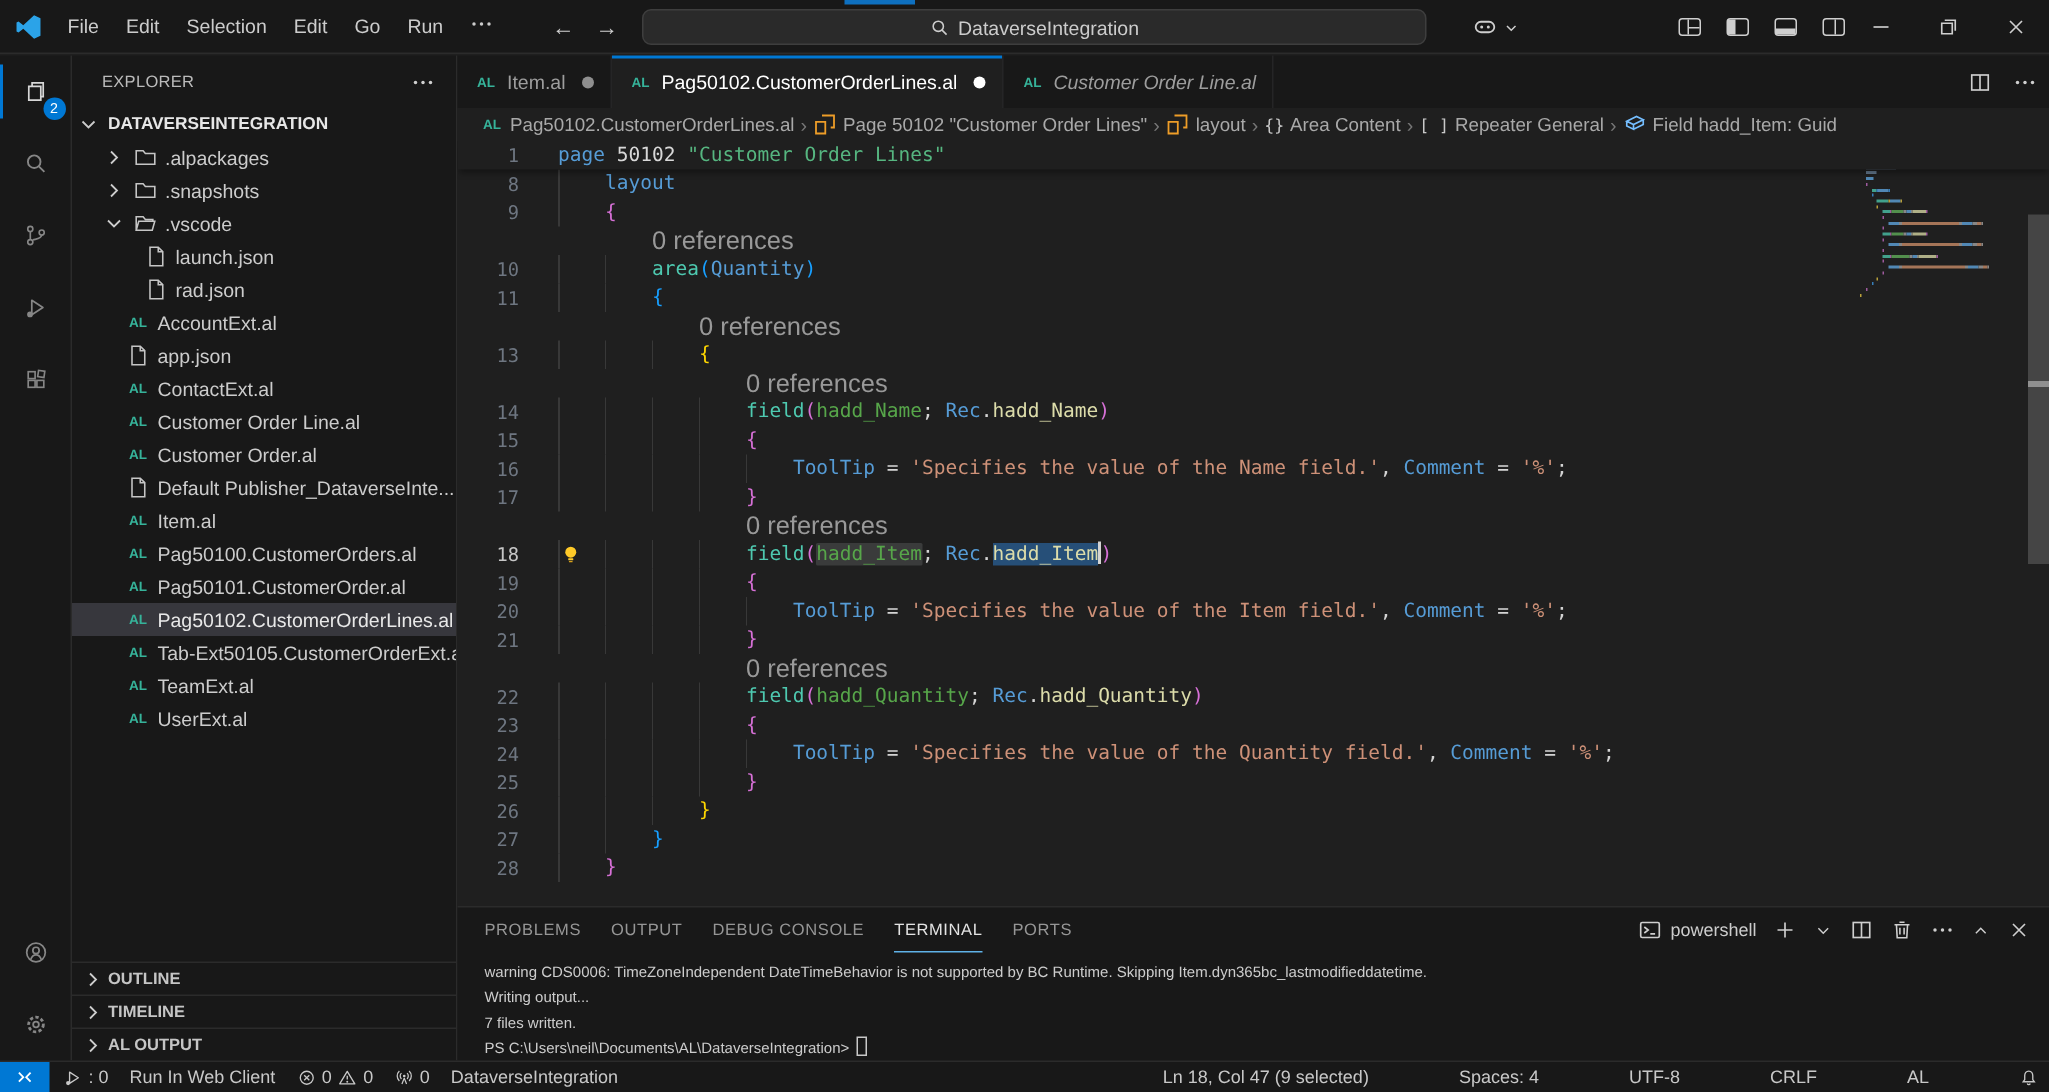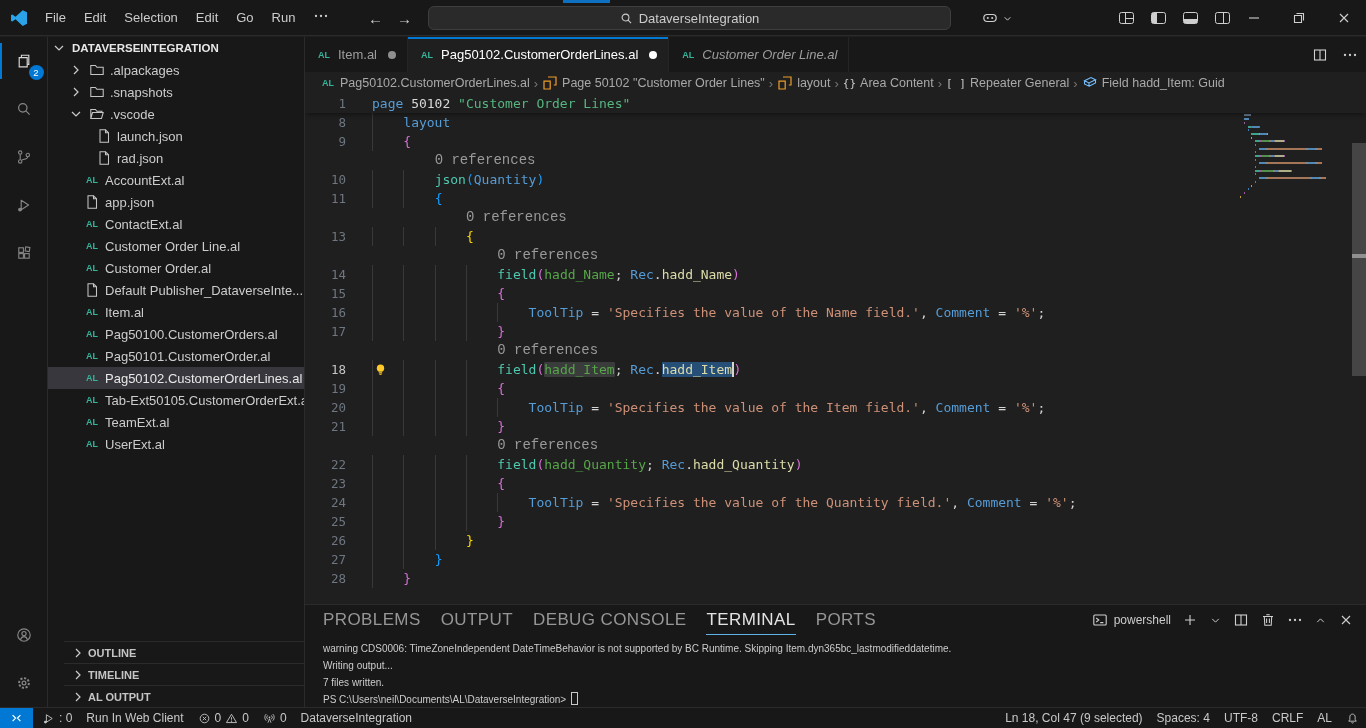--- a/index.html
+++ b/index.html
@@ -50,21 +50,21 @@
   .sb-more { position:absolute; right:14px; top:10px; color:#cfcfcf; }
   .tree-row { height:22px; display:flex; align-items:center; color:#cccccc; white-space:nowrap; overflow:hidden; }
   .tree-row.selected { background:#37373d; color:#e8e8e8; }
   .tree-row.root { font-weight:700; font-size:11.5px; color:#e7e7e7; }
   .tree-row .tw { display:flex; align-items:center; gap:5px; }
   .tree-ic { width:16px; height:16px; color:#c5c5c5; display:inline-flex; }
   .tree-ic svg { width:16px; height:16px; }
   .chev { width:16px; height:16px; color:#cccccc; display:inline-flex; }
   .chev svg { width:16px; height:16px; }
   .al-ic { font-size:9px; font-weight:700; color:#36b39a; width:16px; text-align:center; display:inline-block; letter-spacing:0; }
-  .sections { position:absolute; bottom:0; left:16px; right:0; }
+  .sections { position:absolute; bottom:0; left:0; right:0; }
   .section { height:22px; border-top:1px solid #2b2b2b; display:flex; align-items:center; gap:2px;
     padding-left:6px; font-size:11px; font-weight:700; color:#c5c5c5; }
 
   .editorcol { flex:1; display:flex; flex-direction:column; background:#1f1f1f; min-width:0; position:relative; }
 
   
   .tabbar { height:35px; background:#181818; display:flex; align-items:stretch; position:relative; }
   .tab { display:flex; align-items:center; gap:6px; padding:0 11px; border-right:1px solid #252526;
     font-size:13px; color:#9d9d9d; position:relative; white-space:nowrap; }
   .tab.active { background:#1f1f1f; color:#ffffff; }
@@ -84,52 +84,52 @@
   
   .editor { flex:1; position:relative; overflow:hidden; background:#1f1f1f; }
   .crow { height:19px; line-height:19px; position:relative; padding-left:67px; white-space:pre;
     font-family:"DejaVu Sans Mono", monospace; font-size:13px; color:#d4d4d4; }
   .crow.sticky { background:#1f1f1f; box-shadow:0 3px 4px -1px rgba(0,0,0,0.35); position:relative; z-index:2; }
   .ln { position:absolute; left:0; top:0; width:41px; text-align:right; color:#6e7681; font-size:12.5px; }
   .crow.activeline .ln { color:#c6c6c6; }
   .guides { position:absolute; left:67px; top:0; bottom:0;
     background:repeating-linear-gradient(90deg,#383838 0 1px,transparent 1px 31.32px); }
   .bulb { position:absolute; left:68px; top:2px; width:15px; height:15px; }
-  .cl-row { font-family:Liberation Mono, monospace; font-size:14px; color:#999999; line-height:19px; }
+  .cl-row { font-family:Liberation Sans, sans-serif; font-size:17px; color:#999999; line-height:19px; }
   .kw{color:#569cd6} .fn{color:#4ec9b0} .ctl{color:#57a64a} .prop{color:#dcdcaa}
   .str{color:#ce9178} .pl{color:#d4d4d4} .num{color:#d8d8d8} .obj{color:#56b680}
   .b1{color:#ffd700} .b2{color:#d670d6} .b3{color:#179fff}
   .whl{background:rgba(90,93,94,0.45); border-radius:1px;}
   .selhl{background:#264f78;}
   .caret{display:inline-block;width:1.5px;height:15px;background:#d4d4d4;vertical-align:-3px;}
 
   .minimap { position:absolute; top:2px; right:34px; width:96px; }
   .mm-row { height:2px; margin-bottom:1.7px; display:flex; opacity:0.85; }
   .mm-row span { height:2px; display:inline-block; }
   .vscroll { position:absolute; right:0; top:49px; width:14px; height:233px; background:#454545; }
   .scroll-dec { position:absolute; right:0; top:160px; width:14px; height:4px; background:rgba(170,170,170,0.75); }
 
   
   .panel { height:103px; background:#181818; border-top:1px solid #2b2b2b; position:relative; }
   .ptabs { height:30px; display:flex; align-items:center; padding-left:8px; }
-  .ptab { margin:0 10px; height:30px; display:flex; align-items:center; font-size:17px;
+  .ptab { margin:0 10px; height:30px; display:flex; align-items:center; font-size:11px;
     letter-spacing:0.4px; color:#969696; border-bottom:1px solid transparent; white-space:nowrap; }
   .ptab.active { color:#e3e3e3; border-bottom-color:#5fb2e8; }
   .pactions { position:absolute; right:12px; top:0; height:30px; display:flex; gap:11px; align-items:center; color:#cfcfcf; }
   .shell-label { font-size:12px; color:#cccccc; margin-left:-5px; }
   .term { padding:5px 0 0 18px; font-family:Liberation Sans, sans-serif; font-size:10px;
     line-height:17px; color:#cccccc; white-space:pre; }
   .tcursor { display:inline-block; width:7px; height:13px; border:1px solid #c8c8c8; vertical-align:-2px; margin-left:2px; }
 
   
   .statusbar { position:absolute; bottom:0; left:0; right:0; height:21px; background:#181818;
     border-top:1px solid #2b2b2b; display:flex; align-items:center; font-size:12px; color:#c8c8c8; }
   .sitem { display:flex; align-items:center; gap:4px; padding:0 7px; height:21px; white-space:nowrap; }
   .sitem.remote { background:#0078d4; color:#ffffff; padding:0 10px; margin-right:2px; }
-  .sb-right { margin-left:auto; display:flex; align-items:center; }
+  .sb-right { margin-left:auto; display:flex; align-items:center;gap:46px; }
   .ic { display:inline-flex; align-items:center; }
   .ic svg { width:16px; height:16px; }
   .ic.small svg { width:13px; height:13px; }
 </style>
 </head>
 <body>
 
 <div class="app">
 
   <div class="titlebar">
@@ -266,20 +266,30 @@
           <span class="ic">
             <svg viewBox="0 0 16 16">
               <circle cx="8" cy="8" r="4.9" fill="none" stroke="currentColor" stroke-width="1.9" stroke-dasharray="2.2 1.55"></circle>
               <circle cx="8" cy="8" r="1.9" fill="none" stroke="currentColor" stroke-width="1.2"></circle>
             </svg>
           </span>
         </div>
       </div>
 
     <div class="sidebar">
+      <div class="sb-header">
+        <span class="sb-title">EXPLORER</span>
+        <span class="sb-more ic">
+          <svg viewBox="0 0 16 16">
+              <circle cx="3" cy="8" r="1.15" fill="currentColor"></circle>
+              <circle cx="8" cy="8" r="1.15" fill="currentColor"></circle>
+              <circle cx="13" cy="8" r="1.15" fill="currentColor"></circle>
+            </svg>
+        </span>
+      </div>
       <div id="tree">
           <div class="tree-row root" style="padding-left: 3px;">
             <span class="tw">
               <span class="chev">
                 <svg viewBox="0 0 16 16">
                   <path d="M4 6l4 4 4-4" fill="none" stroke="currentColor" stroke-width="1.2"></path>
                 </svg>
               </span>
               <span>DATAVERSEINTEGRATION</span>
             </span>
@@ -548,21 +558,21 @@
             <span>Field hadd_Item: Guid</span>
           </span>
         </div>
 
       <div class="editor">
         <div id="code">
             <div class="crow sticky"><span class="ln">1</span><span style="padding-left: 0px; display: inline-block;"><span class="kw">page</span><span class="pl"> </span><span class="num">50102</span><span class="pl"> </span><span class="obj">"Customer Order Lines"</span></span></div>
             <div class="crow"><span class="ln">8</span><span class="guides" style="width: 30.32px;"></span><span style="padding-left: 31.32px; display: inline-block;"><span class="kw">layout</span></span></div>
             <div class="crow"><span class="ln">9</span><span class="guides" style="width: 30.32px;"></span><span style="padding-left: 31.32px; display: inline-block;"><span class="b2">{</span></span></div>
             <div class="crow cl-row" style="padding-left: 129.64px;"><span>0 references</span></div>
-            <div class="crow"><span class="ln">10</span><span class="guides" style="width: 61.64px;"></span><span style="padding-left: 62.64px; display: inline-block;"><span class="fn">json</span><span class="b3">(</span><span class="kw">Quantity</span><span class="b3">)</span></span></div>
+            <div class="crow"><span class="ln">10</span><span class="guides" style="width: 61.64px;"></span><span style="padding-left: 62.64px; display: inline-block;"><span class="fn">area</span><span class="b3">(</span><span class="kw">Quantity</span><span class="b3">)</span></span></div>
             <div class="crow"><span class="ln">11</span><span class="guides" style="width: 61.64px;"></span><span style="padding-left: 62.64px; display: inline-block;"><span class="b3">{</span></span></div>
             <div class="crow cl-row" style="padding-left: 160.96px;"><span>0 references</span></div>
             <div class="crow"><span class="ln">13</span><span class="guides" style="width: 92.96px;"></span><span style="padding-left: 93.96px; display: inline-block;"><span class="b1">{</span></span></div>
             <div class="crow cl-row" style="padding-left: 192.28px;"><span>0 references</span></div>
             <div class="crow"><span class="ln">14</span><span class="guides" style="width: 124.28px;"></span><span style="padding-left: 125.28px; display: inline-block;"><span class="fn">field</span><span class="b2">(</span><span class="ctl">hadd_Name</span><span class="pl">; </span><span class="kw">Rec</span><span class="pl">.</span><span class="prop">hadd_Name</span><span class="b2">)</span></span></div>
             <div class="crow"><span class="ln">15</span><span class="guides" style="width: 124.28px;"></span><span style="padding-left: 125.28px; display: inline-block;"><span class="b2">{</span></span></div>
             <div class="crow"><span class="ln">16</span><span class="guides" style="width: 155.6px;"></span><span style="padding-left: 156.6px; display: inline-block;"><span class="kw">ToolTip</span><span class="pl"> = </span><span class="str">'Specifies the value of the Name field.'</span><span class="pl">, </span><span class="kw">Comment</span><span class="pl"> = </span><span class="str">'%'</span><span class="pl">;</span></span></div>
             <div class="crow"><span class="ln">17</span><span class="guides" style="width: 124.28px;"></span><span style="padding-left: 125.28px; display: inline-block;"><span class="b2">}</span></span></div>
             <div class="crow cl-row" style="padding-left: 192.28px;"><span>0 references</span></div>
             <div class="crow activeline"><span class="ln">18</span><span class="guides" style="width: 124.28px;"></span><span class="ic bulb"><svg viewBox="0 0 16 16">

